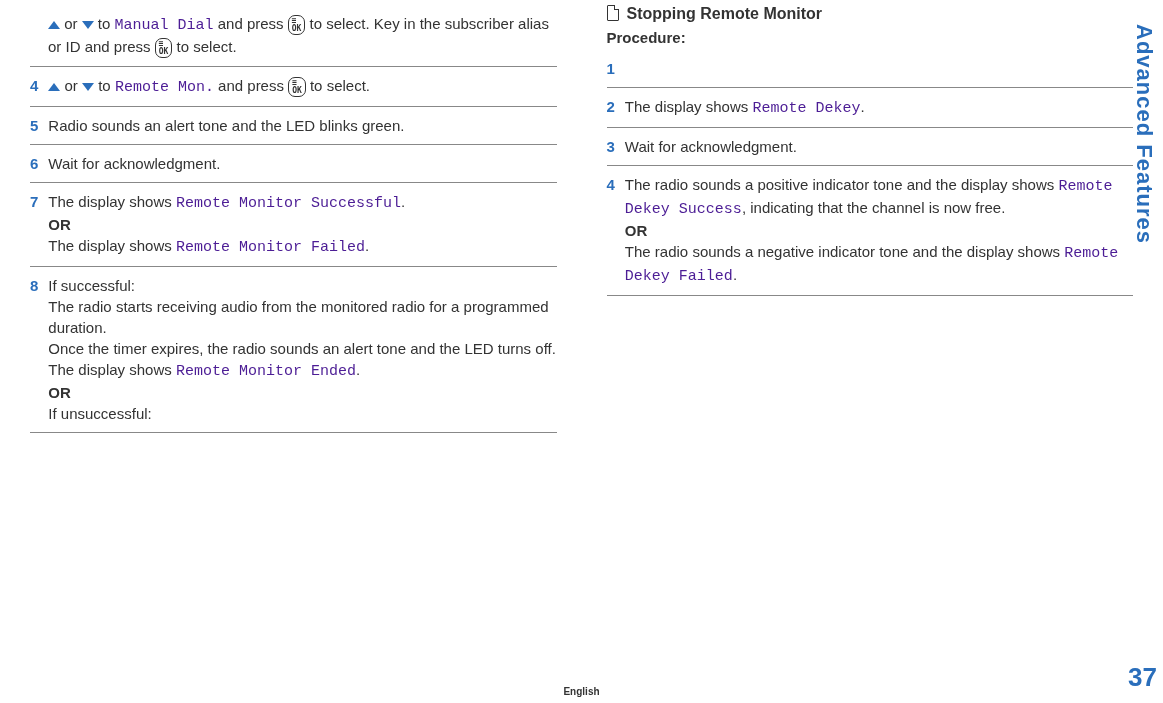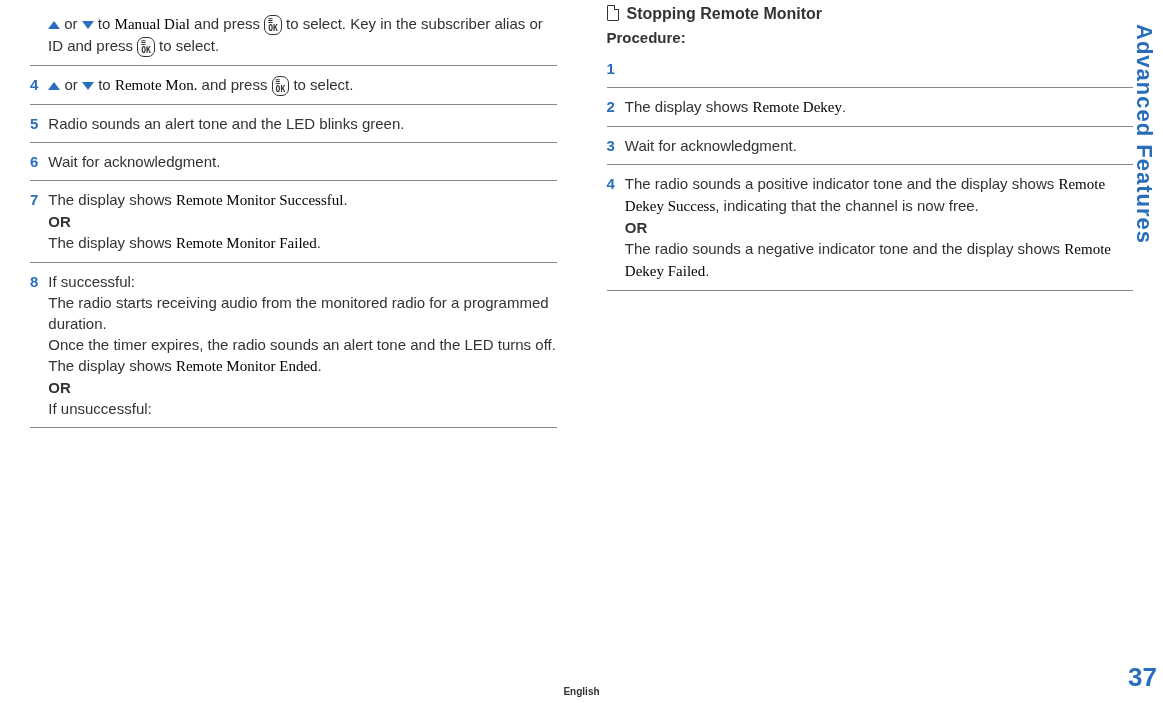--- a/index.html
+++ b/index.html
@@ -89,22 +89,22 @@
     vertical-align: middle;
     font-family: monospace;
     background: #fff;
   }
   .ok-btn::before {
     content: "≡\A OK";
     white-space: pre;
     font-weight: bold;
   }
   .mono {
-    font-family: Liberation Serif, serif;
-    color: #000000;
+    font-family: Liberation Mono, monospace;
+    color: #4c1d95;
   }
   .heading {
     font-weight: bold;
     font-size: 16px;
     display: flex;
     align-items: flex-start;
     gap: 8px;
     margin-bottom: 6px;
   }
   .doc-icon {

